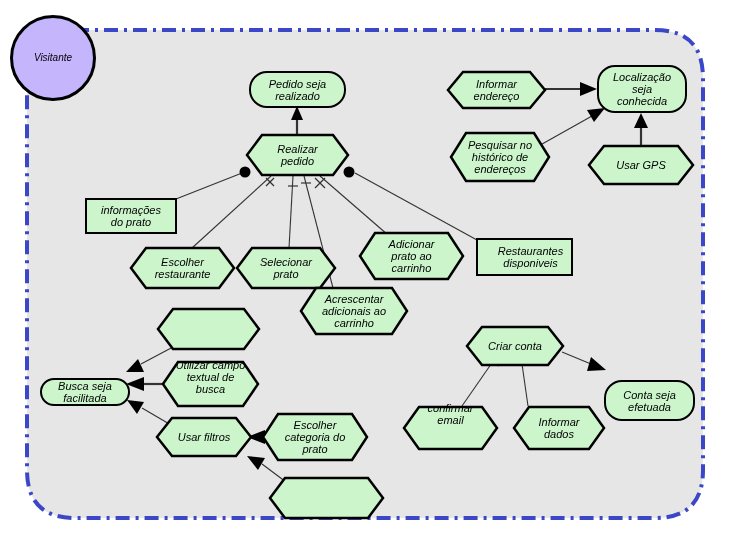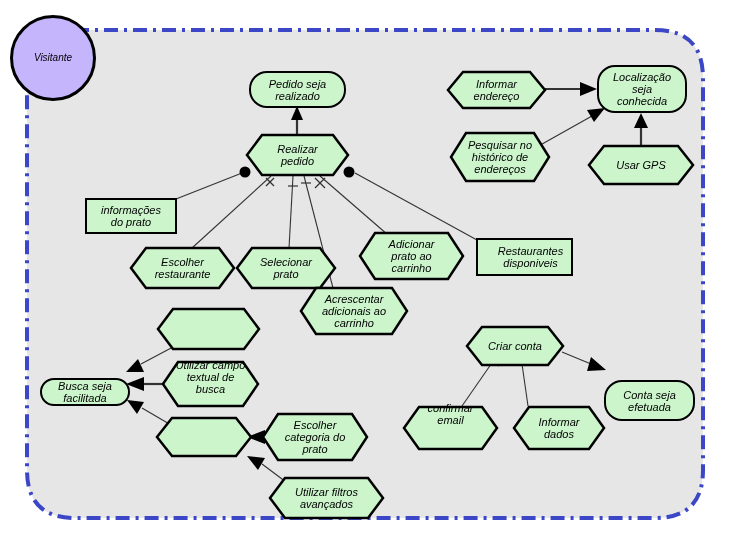--- a/index.html
+++ b/index.html
@@ -307,31 +307,30 @@
     <span class="hexlabel">Usar GPS</span>
   </div>
 
 
   <div class="node task" style="left:163px; top:362px; width:95px; height:29px;">
     <span class="hexlabel">Utilizar campo
 textual de
 busca</span>
   </div>
 
+  <div class="node task" style="left:157px; top:418px; width:94px; height:38px;">
+    <span class="hexlabel">Usar filtros</span>
+  </div>
 
   <div class="node task" style="left:263px; top:414px; width:104px; height:46px;">
     <span class="hexlabel">Escolher
 categoria do
 prato</span>
   </div>
 
-  <div class="node task" style="left:270px; top:478px; width:113px; height:40px;">
-    <span class="hexlabel">Utilizar filtros
-avançados</span>
-  </div>
 
   <div class="node task" style="left:467px; top:327px; width:96px; height:38px;">
     <span class="hexlabel">Criar conta</span>
   </div>
 
   <div class="node task" style="left:404px; top:393px; width:93px; height:42px;">
     <span class="hexlabel">confirmar
 email</span>
   </div>
 

